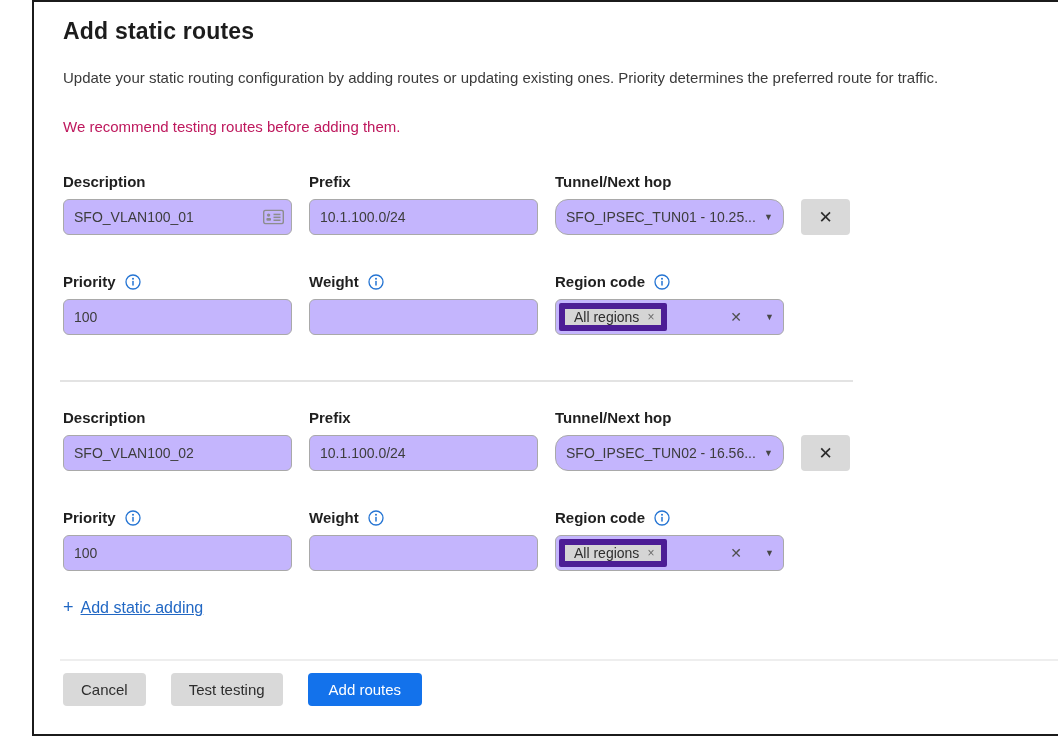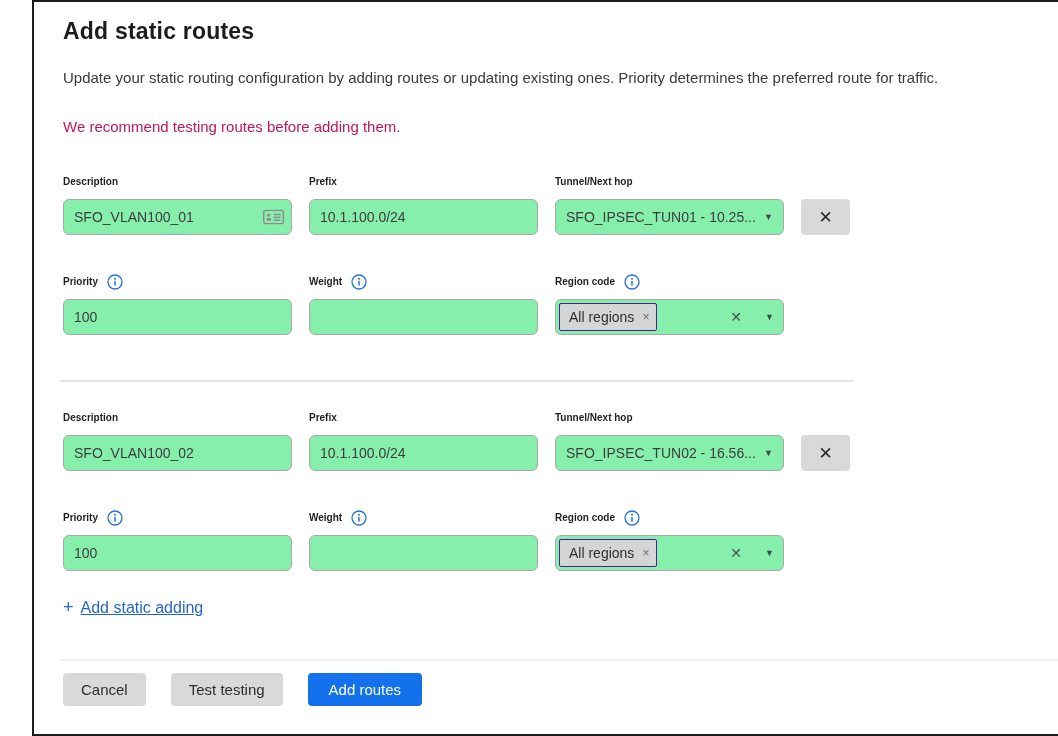--- a/index.html
+++ b/index.html
@@ -20,60 +20,61 @@
   }
   .intro { margin-top: 21px; font-size: 15px; color: #3a3a3a; line-height: 20px; }
   .recommend { margin-top: 29px; font-size: 15px; color: #be185d; line-height: 20px; }
 
   .route-entry { margin-top: 0; }
   .first-gap { margin-top: 36px; }
   .fields-row { display: flex; column-gap: 17px; align-items: flex-end; }
   .fields-row + .fields-row { margin-top: 38px; }
   .field { width: 229px; }
   .field-label {
-    font-size: 10px; font-weight: 700; color: #1f1f1f;
+    font-size: 15px; font-weight: 700; color: #1f1f1f;
     margin-bottom: 8px; display: flex; align-items: center; line-height: 18px;
   }
   .info-icon { margin-left: 9px; display: inline-flex; cursor: pointer; }
   .control {
     width: 100%; height: 36px;
     border: 1px solid #a9a9a9; border-radius: 6px;
-    font-size: 14px; color: #3d3d3d; background: #86efac;
+    font-size: 14px; color: #3d3d3d; background: #c4b5fd;
     padding: 0 10px; font-family: inherit;
   }
   input.control { outline: none; }
   .input-wrap { position: relative; }
   .input-wrap .contact-icon {
     position: absolute; right: 8px; top: 50%; transform: translateY(-50%);
     cursor: pointer; display: inline-flex;
   }
   .input-pad-icon { padding-right: 34px; }
 
   .select {
     display: flex; align-items: center; justify-content: space-between;
     cursor: pointer;
+    border-radius: 13px;
   }
   .select .select-value {
     white-space: nowrap; overflow: hidden; text-overflow: clip; flex: 1;
   }
   .caret { font-size: 9px; color: #474747; margin-left: 8px; flex: 0 0 auto; }
 
   .remove-route-btn {
     width: 49px; height: 36px; border: none; border-radius: 4px;
     background: #d9d9d9; color: #2c2c2c; font-size: 17px;
     cursor: pointer; flex: 0 0 auto; font-family: inherit;
   }
 
   .multiselect {
     display: flex; align-items: center; padding: 3px 9px 3px 3px;
     cursor: pointer;
   }
   .chip {
     display: inline-flex; align-items: center; height: 28px;
-    background: #d5d5d5; border: 1px solid #4c1d95; border-radius: 2px;
+    background: #d5d5d5; border: 6px solid #4c1d95; border-radius: 2px;
     padding: 0 7px 0 9px; font-size: 14px; color: #2e2e2e;
   }
   .chip-x { font-size: 12px; color: #6b6b6b; margin-left: 8px; cursor: pointer; }
   .ms-spacer { flex: 1; }
   .clear-x { font-size: 14px; color: #4f4f4f; margin-right: 15px; cursor: pointer; }
 
   .entry-divider {
     border: none; border-top: 2px solid #e3e3e3;
     width: 793px; margin: 45px 0 27px -3px;
   }

